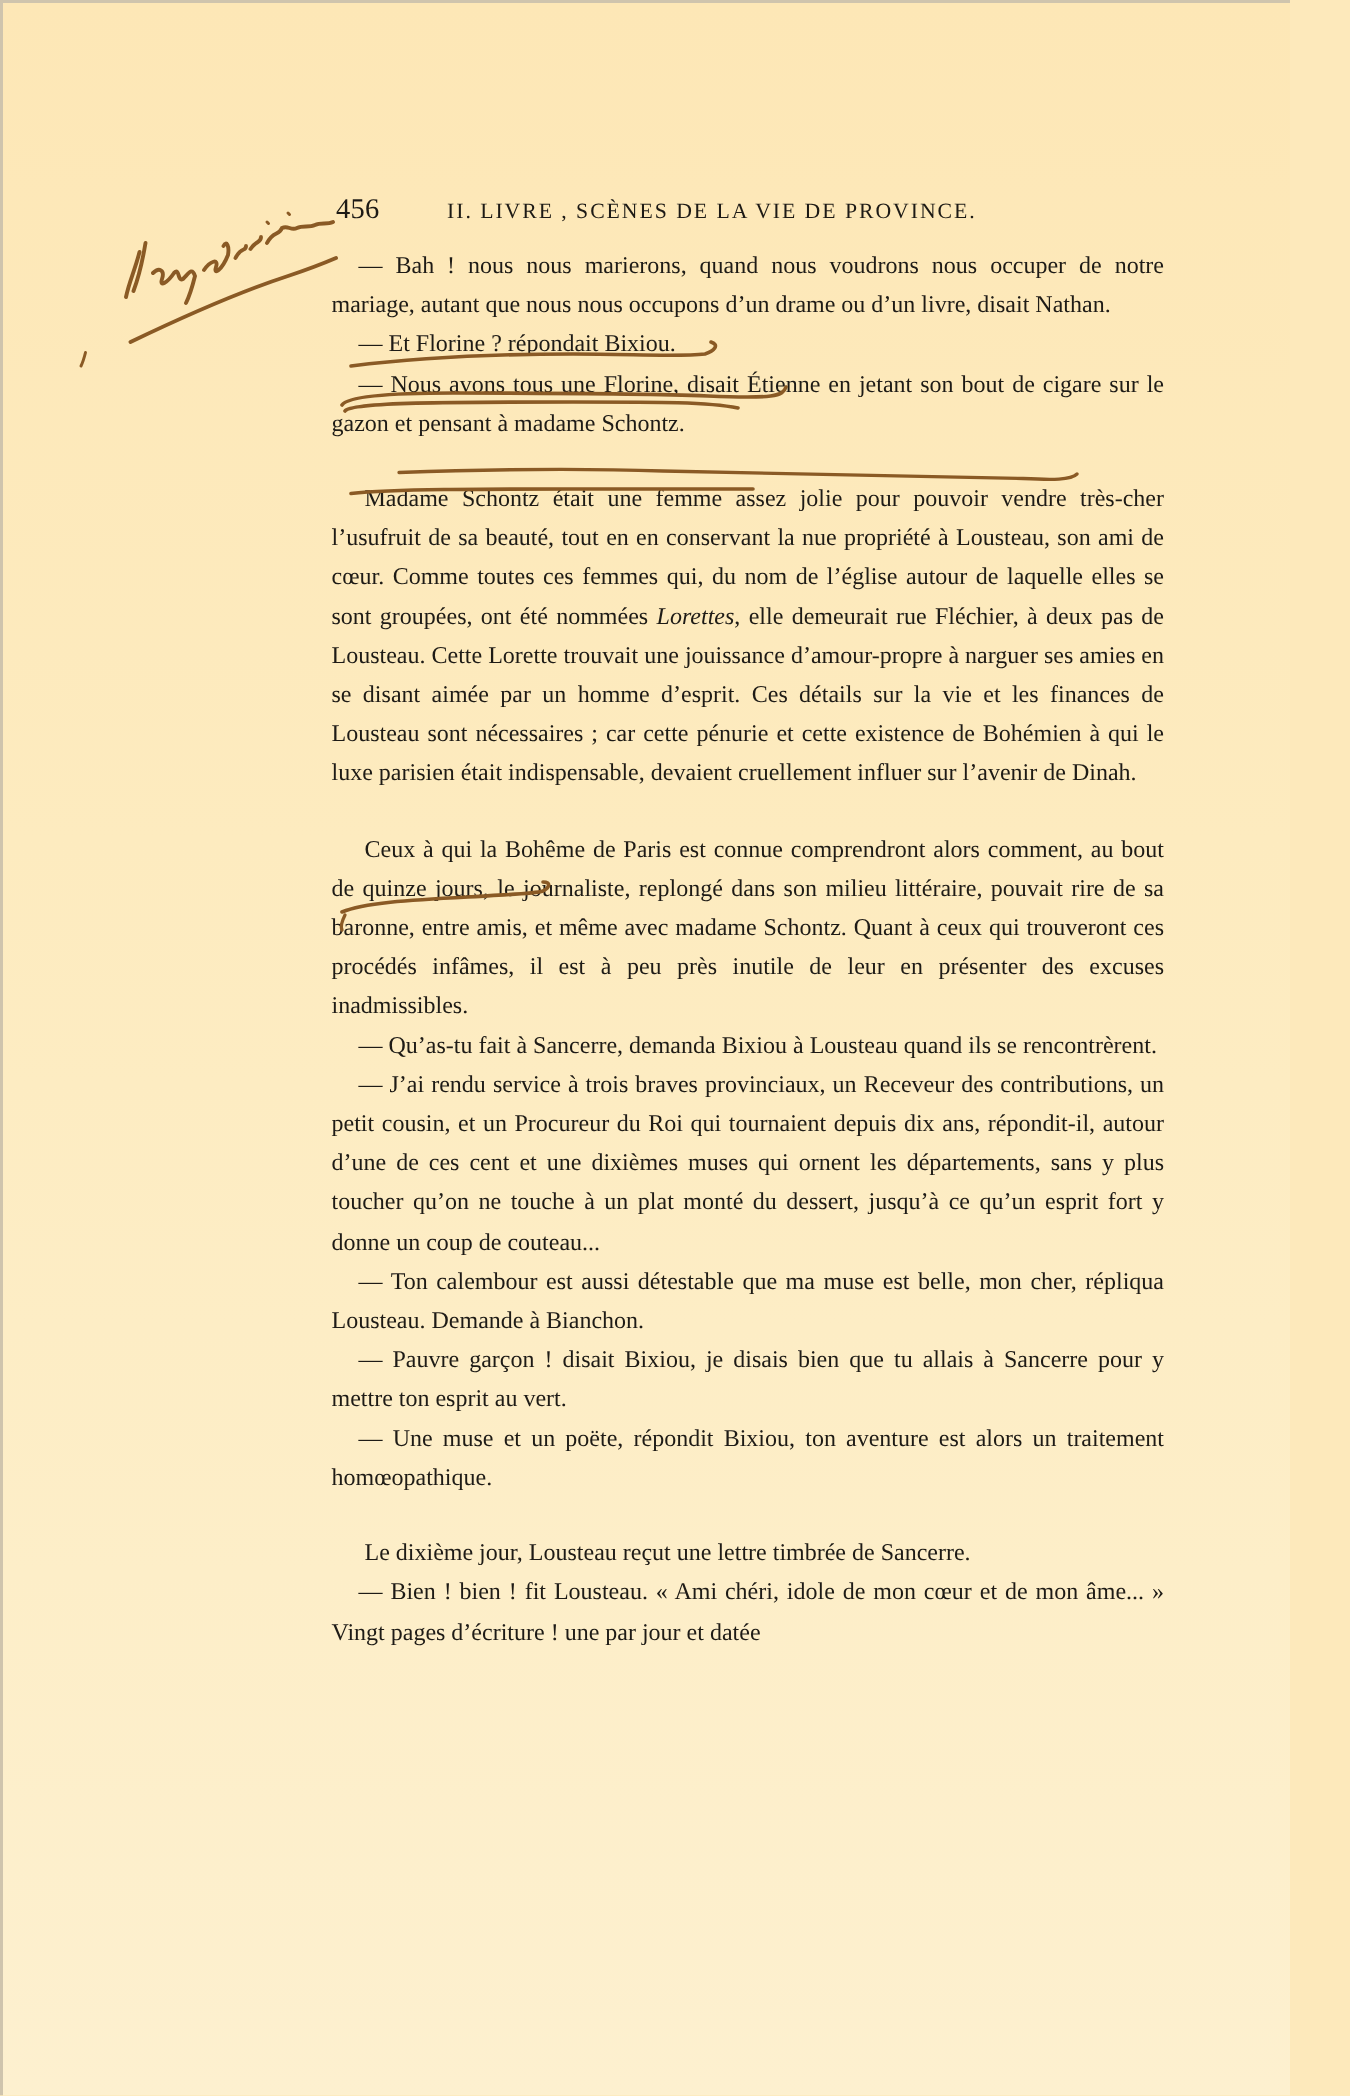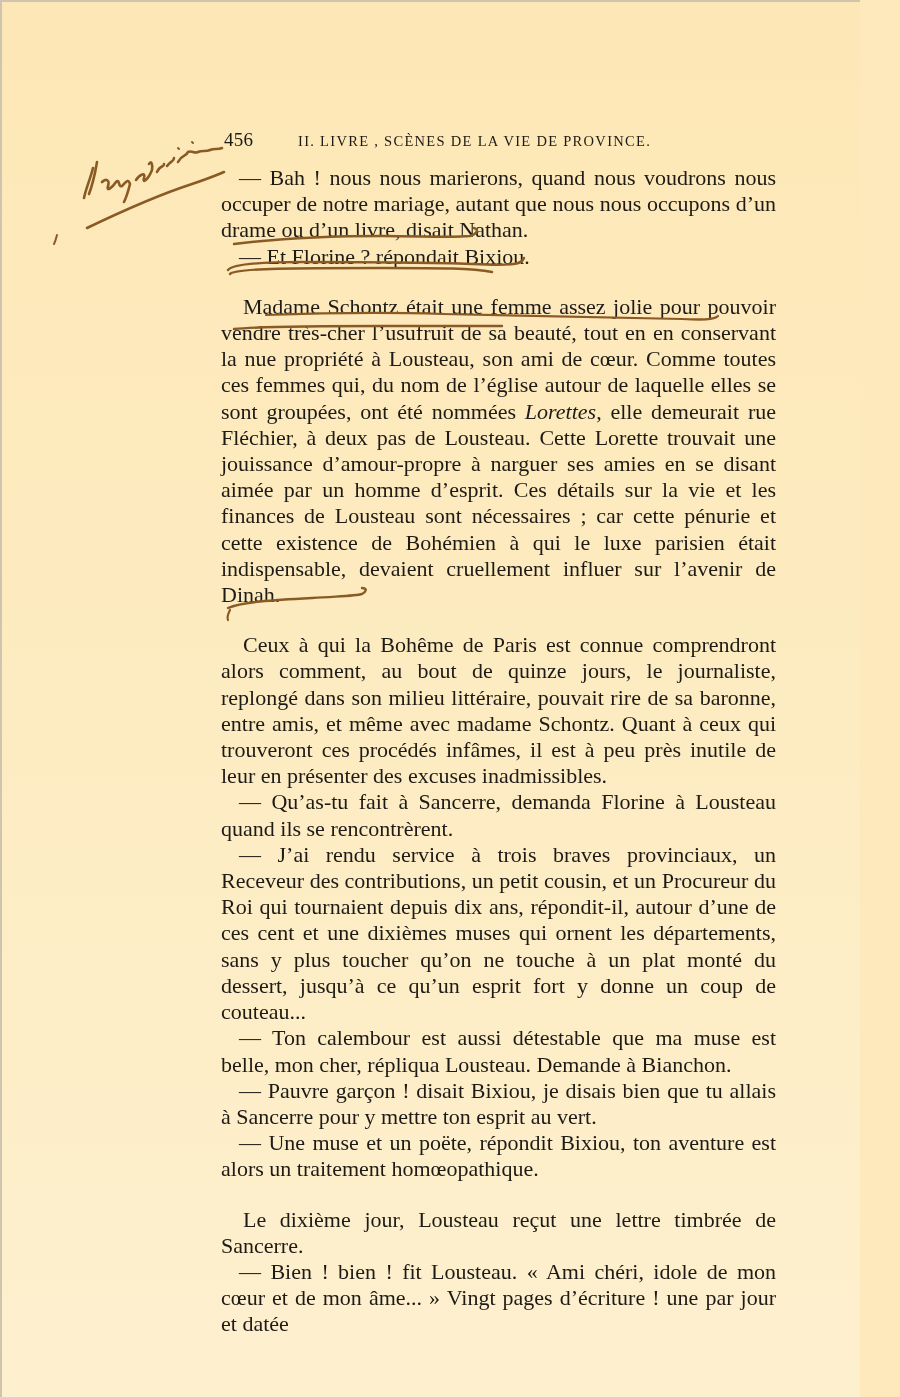--- a/index.html
+++ b/index.html
@@ -18,21 +18,21 @@
     position: absolute; left: 222px; top: 131px; width: 555px;
     font-size: 17px; color: #1d1a15; letter-spacing: 0.2px;
   }
   .header .pagenum { position: absolute; left: 0; top: -4px; font-size: 19px; }
   .header .running {
     position: absolute; left: 74px; top: 0; font-weight: normal;
     font-size: 14.5px; letter-spacing: 1.3px;
   }
   .text {
     position: absolute; left: 219px; top: 163px; width: 555px;
-    font-size: 22px; line-height: 26.2px; color: #1e1b16;
+    font-size: 16px; line-height: 26.2px; color: #1e1b16;
     text-align: justify;
   }
   .text p { margin: 0; text-indent: 0; }
   .text p.ind { text-indent: 22px; margin-top: 24px; }
   .text p.dlg { text-indent: 18px; }
   .text em { font-style: italic; }
   svg.ink { position: absolute; left: 0; top: 0; width: 900px; height: 1397px; pointer-events: none; }
   svg.ink path { fill: none; stroke: #8a5a25; stroke-linecap: round; }
 </style>
 </head>
@@ -41,23 +41,24 @@
 <div class="page">
 
   <div class="header">
     <span class="pagenum">456</span>
     <span class="running">II. LIVRE , SCÈNES DE LA VIE DE PROVINCE.</span>
   </div>
 
   <div class="text">
     <p class="dlg">— Bah ! nous nous marierons, quand nous voudrons nous occuper de notre mariage, autant que nous nous occupons d’un drame ou d’un livre, disait Nathan.</p>
     <p class="dlg">— Et Florine ? répondait Bixiou.</p>
+    <p class="dlg">— Nous avons tous une Florine, disait Étienne en jetant son bout de cigare sur le gazon et pensant à madame Schontz.</p>
     <p class="ind"><span>Madame Schontz était une femme assez jolie pour pouvoir vendre très-cher l’usufruit de sa beauté, tout en en conservant la nue propriété à Lousteau, son ami de cœur. Comme toutes ces femmes qui, du nom de l’église autour de laquelle elles se sont groupées, ont été nommées </span><em>Lorettes</em><span>, elle demeurait rue Fléchier, à deux pas de Lousteau. Cette Lorette trouvait une jouissance d’amour-propre à narguer ses amies en se disant aimée par un homme d’esprit. Ces détails sur la vie et les finances de Lousteau sont nécessaires ; car cette pénurie et cette existence de Bohémien à qui le luxe parisien était indispensable, devaient cruellement influer sur l’avenir de Dinah.</span></p>
     <p class="ind">Ceux à qui la Bohême de Paris est connue comprendront alors comment, au bout de quinze jours, le journaliste, replongé dans son milieu littéraire, pouvait rire de sa baronne, entre amis, et même avec madame Schontz. Quant à ceux qui trouveront ces procédés infâmes, il est à peu près inutile de leur en présenter des excuses inadmissibles.</p>
-    <p class="dlg">— Qu’as-tu fait à Sancerre, demanda Florine à Lousteau quand ils se rencontrèrent.</p>
+    <p class="dlg">— Qu’as-tu fait à Sancerre, demanda Bixiou à Lousteau quand ils se rencontrèrent.</p>
     <p class="dlg">— J’ai rendu service à trois braves provinciaux, un Receveur des contributions, un petit cousin, et un Procureur du Roi qui tournaient depuis dix ans, répondit-il, autour d’une de ces cent et une dixièmes muses qui ornent les départements, sans y plus toucher qu’on ne touche à un plat monté du dessert, jusqu’à ce qu’un esprit fort y donne un coup de couteau...</p>
     <p class="dlg">— Ton calembour est aussi détestable que ma muse est belle, mon cher, répliqua Lousteau. Demande à Bianchon.</p>
     <p class="dlg">— Pauvre garçon ! disait Bixiou, je disais bien que tu allais à Sancerre pour y mettre ton esprit au vert.</p>
     <p class="dlg">— Une muse et un poëte, répondit Bixiou, ton aventure est alors un traitement homœopathique.</p>
     <p class="ind">Le dixième jour, Lousteau reçut une lettre timbrée de Sancerre.</p>
     <p class="dlg">— Bien ! bien ! fit Lousteau. « Ami chéri, idole de mon cœur et de mon âme... » Vingt pages d’écriture ! une par jour et datée</p>
   </div>
 
   <svg class="ink" viewBox="0 0 900 1397">
 

